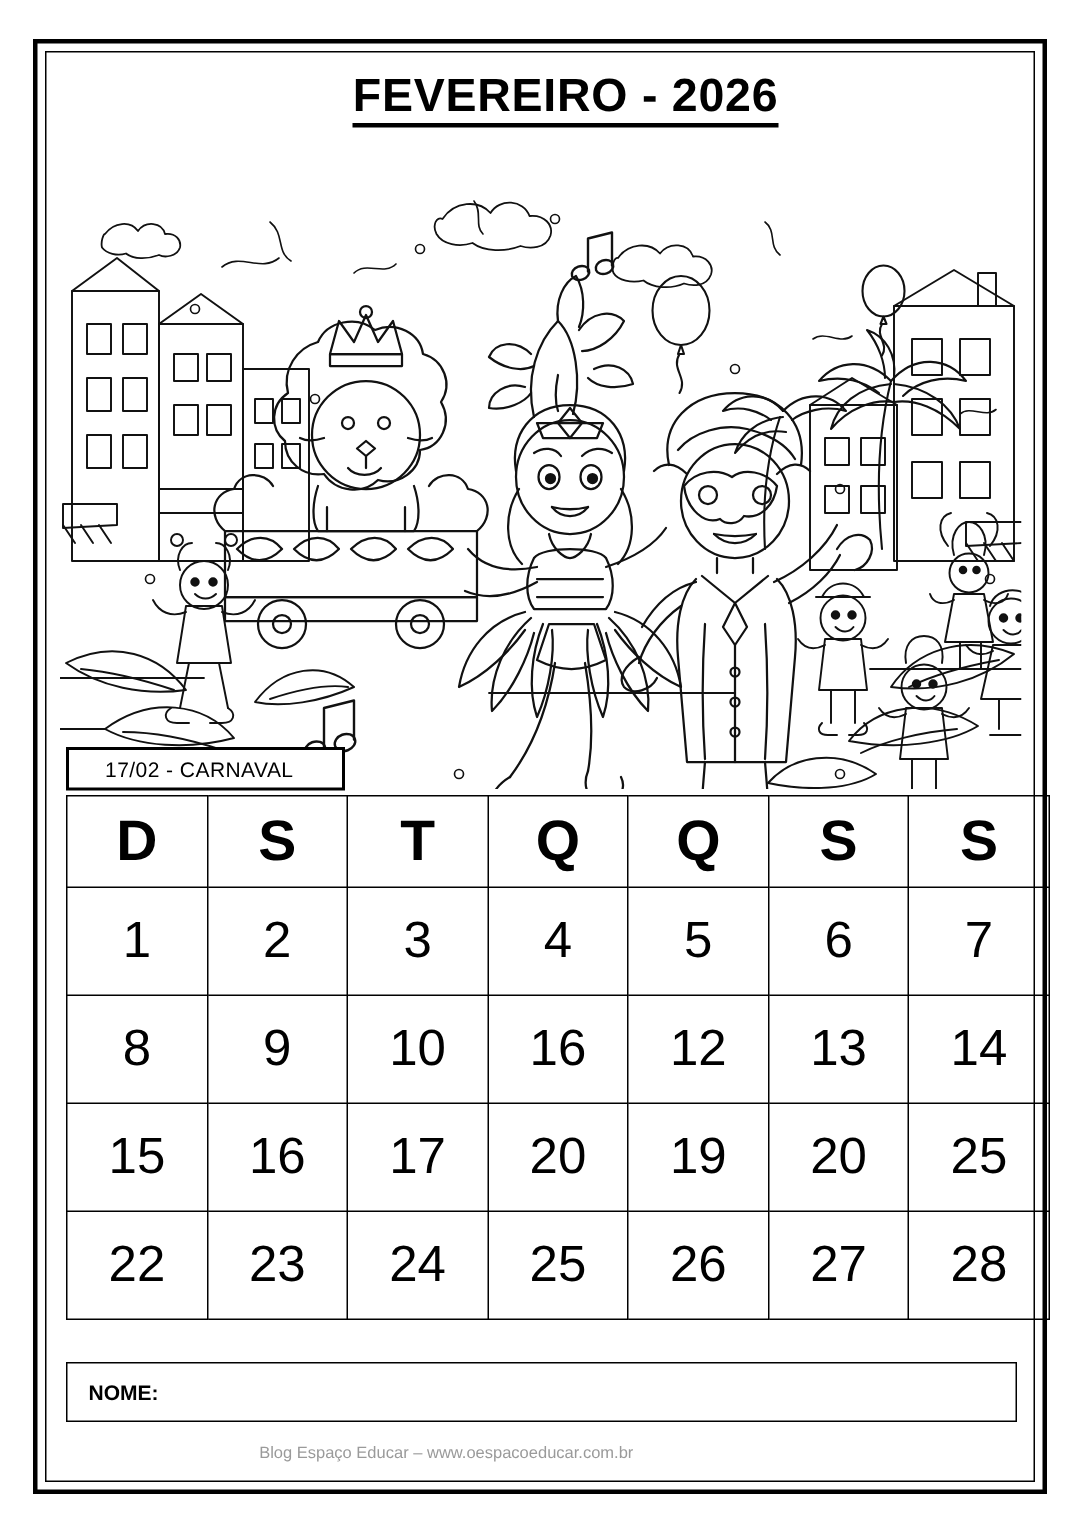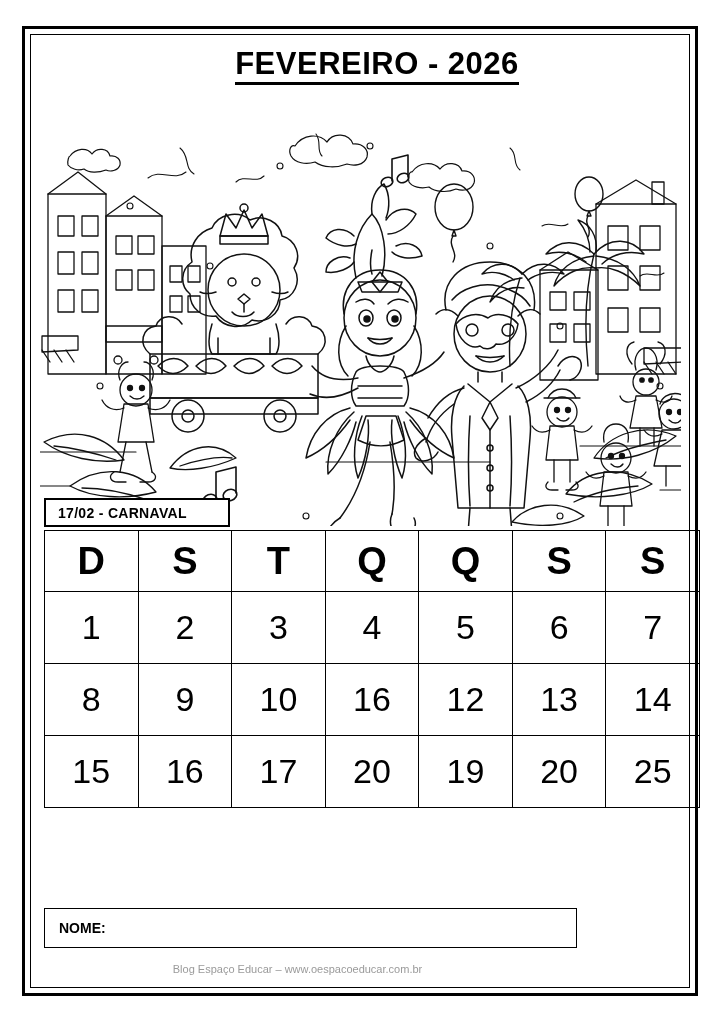--- a/index.html
+++ b/index.html
@@ -72,23 +72,23 @@
     position: absolute;
     left: 44px;
     top: 498px;
     width: 186px;
     height: 29px;
     border: 2px solid #000;
     background: #fff;
     box-sizing: border-box;
     display: flex;
     align-items: center;
-    padding-left: 12px;
+    padding-left: 24px;
     font-size: 14px;
-    font-weight: bold;
+    font-weight: normal;
     letter-spacing: 0.3px;
   }
   
   .calendar {
     position: absolute;
     left: 44px;
     top: 530px;
     width: 634px;
     border-collapse: collapse;
     table-layout: fixed;
@@ -105,21 +105,21 @@
   .calendar thead td {
     height: 58px;
     font-size: 38px;
     font-weight: bold;
   }
   
   .name-box {
     position: absolute;
     left: 44px;
     top: 908px;
-    width: 533px;
+    width: 634px;
     height: 40px;
     border: 1px solid #000;
     box-sizing: border-box;
     display: flex;
     align-items: center;
     padding-left: 14px;
     font-size: 14px;
     font-weight: bold;
   }
   .credit {
@@ -464,20 +464,29 @@
       </tr>
       <tr>
         <td>15</td>
         <td>16</td>
         <td>17</td>
         <td>20</td>
         <td>19</td>
         <td>20</td>
         <td>25</td>
       </tr>
+      <tr>
+        <td>22</td>
+        <td>23</td>
+        <td>24</td>
+        <td>25</td>
+        <td>26</td>
+        <td>27</td>
+        <td>28</td>
+      </tr>
     </tbody>
   </table>
 
   <div class="name-box">
     <span>NOME:</span>
   </div>
 
   <div class="credit">Blog Espaço Educar – www.oespacoeducar.com.br</div>
 
 </div>

